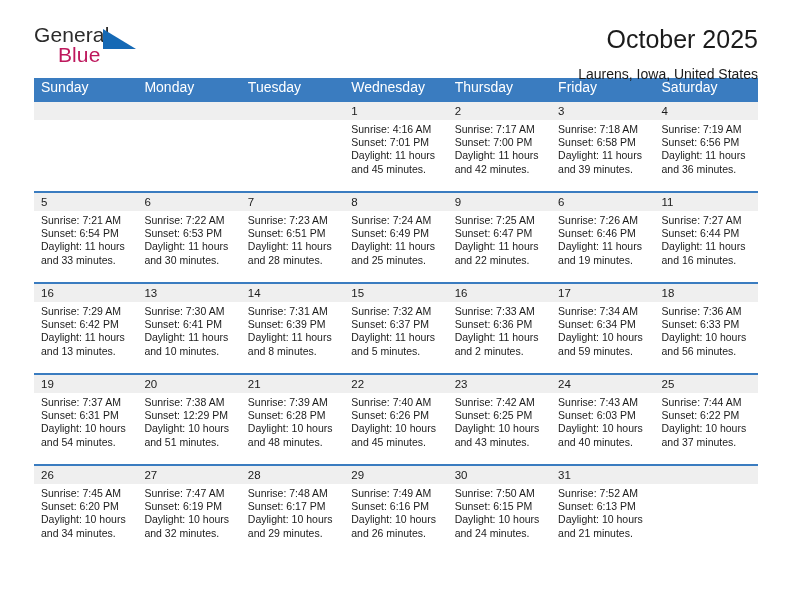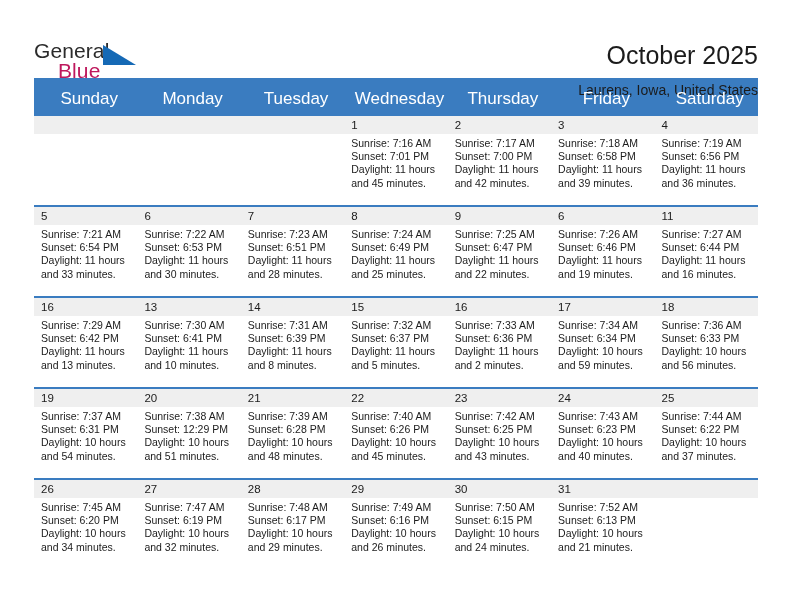--- a/index.html
+++ b/index.html
@@ -20,21 +20,21 @@
     height: 612px;
     box-sizing: border-box;
     padding: 0 34px;
   }
 
   
   .top {
     display: flex;
     align-items: flex-start;
     justify-content: space-between;
-    padding-top: 40px;
+    padding-top: 24px;
     height: 66px;
     box-sizing: border-box;
   }
   .logo {
     position: relative;
     width: 120px;
     height: 46px;
     line-height: 1;
     user-select: none;
   }
@@ -85,24 +85,24 @@
   
   .calendar {
     width: 724px;
     margin-top: 12px;
     border-collapse: collapse;
     table-layout: fixed;
   }
   .calendar thead th {
     background: #3a7cc0;
     color: #ffffff;
-    font-size: 17px;
+    font-size: 14px;
     font-weight: normal;
-    text-align: center;
-    padding: 11px 0 5px 7px;
+    text-align: left;
+    padding: 1px 0 5px 7px;
     height: 20px;
     box-sizing: border-box;
   }
   .calendar tbody tr {
     height: 89px;
   }
   .calendar tbody td {
     vertical-align: top;
     padding: 0;
     border-top: 2px solid #3a7cc0;
@@ -199,21 +199,21 @@
                 <div></div>
                 <div></div>
                 <div></div>
               </div>
             </div>
           </td>
           <td>
             <div class="cell-inner">
               <div class="daynum">1</div>
               <div class="details">
-                <div>Sunrise: 7:16 AM</div>
+                <div>Sunrise: 4:16 AM</div>
                 <div>Sunset: 7:01 PM</div>
                 <div>Daylight: 11 hours</div>
                 <div>and 45 minutes.</div>
               </div>
             </div>
           </td>
           <td>
             <div class="cell-inner">
               <div class="daynum">2</div>
               <div class="details">
@@ -459,21 +459,21 @@
                 <div>Daylight: 10 hours</div>
                 <div>and 43 minutes.</div>
               </div>
             </div>
           </td>
           <td>
             <div class="cell-inner">
               <div class="daynum">24</div>
               <div class="details">
                 <div>Sunrise: 7:43 AM</div>
-                <div>Sunset: 6:23 PM</div>
+                <div>Sunset: 6:03 PM</div>
                 <div>Daylight: 10 hours</div>
                 <div>and 40 minutes.</div>
               </div>
             </div>
           </td>
           <td>
             <div class="cell-inner">
               <div class="daynum">25</div>
               <div class="details">
                 <div>Sunrise: 7:44 AM</div>

